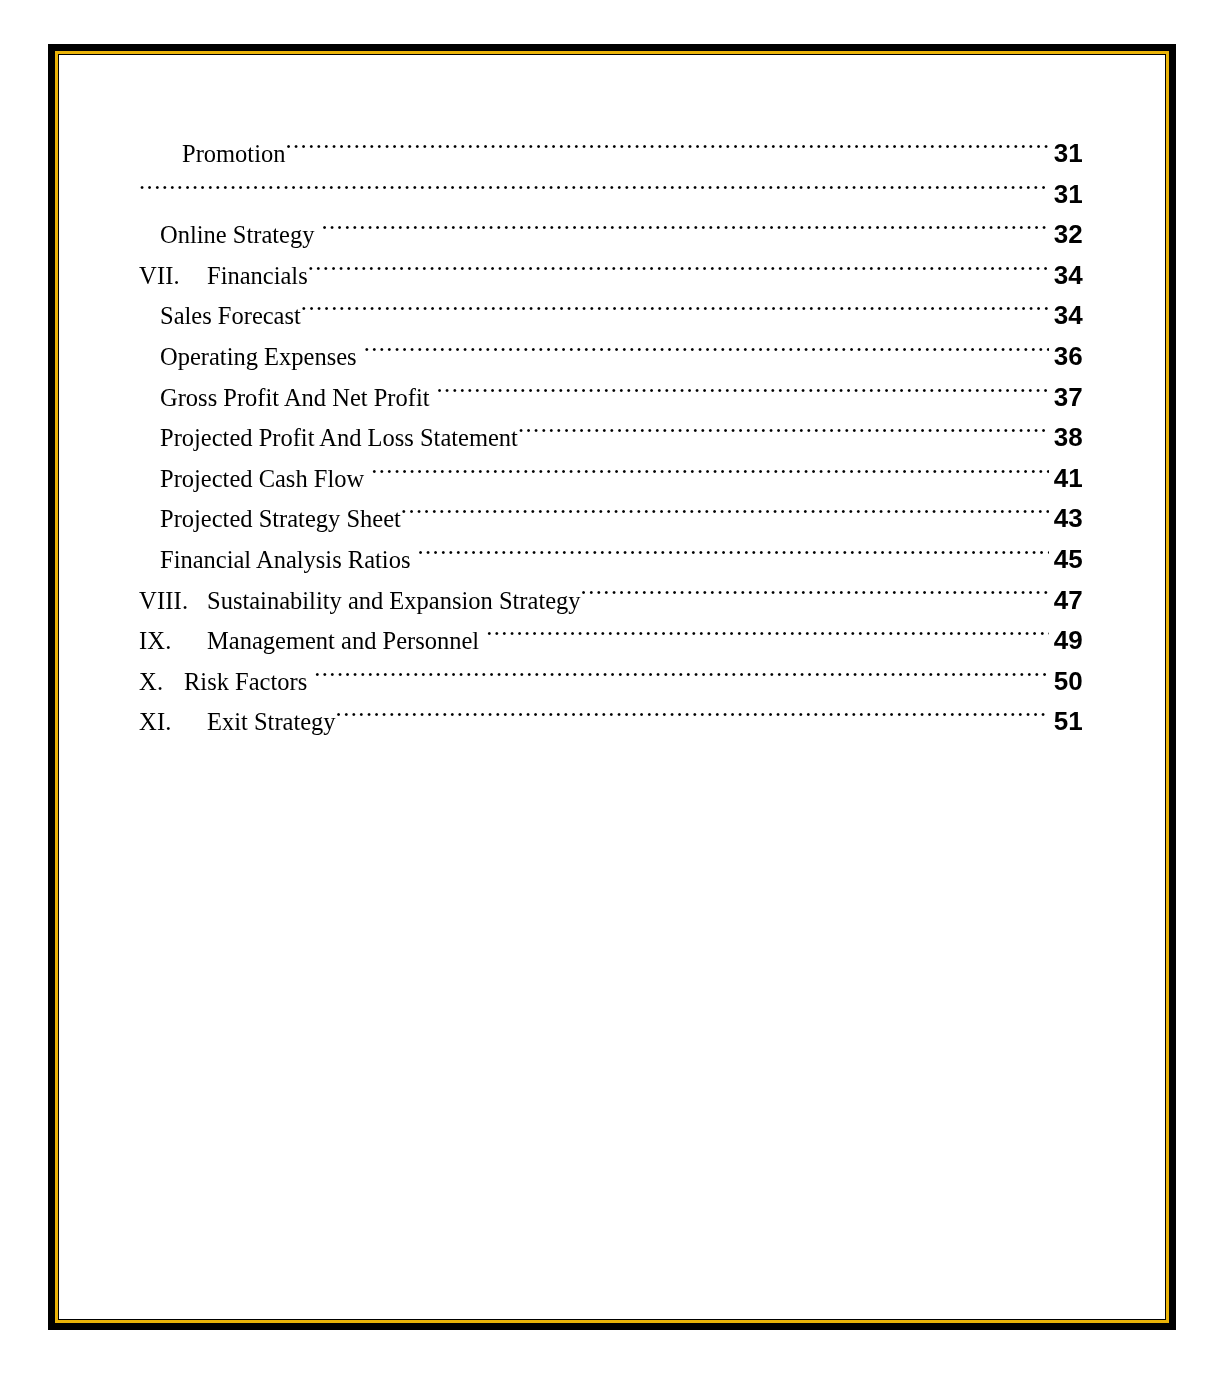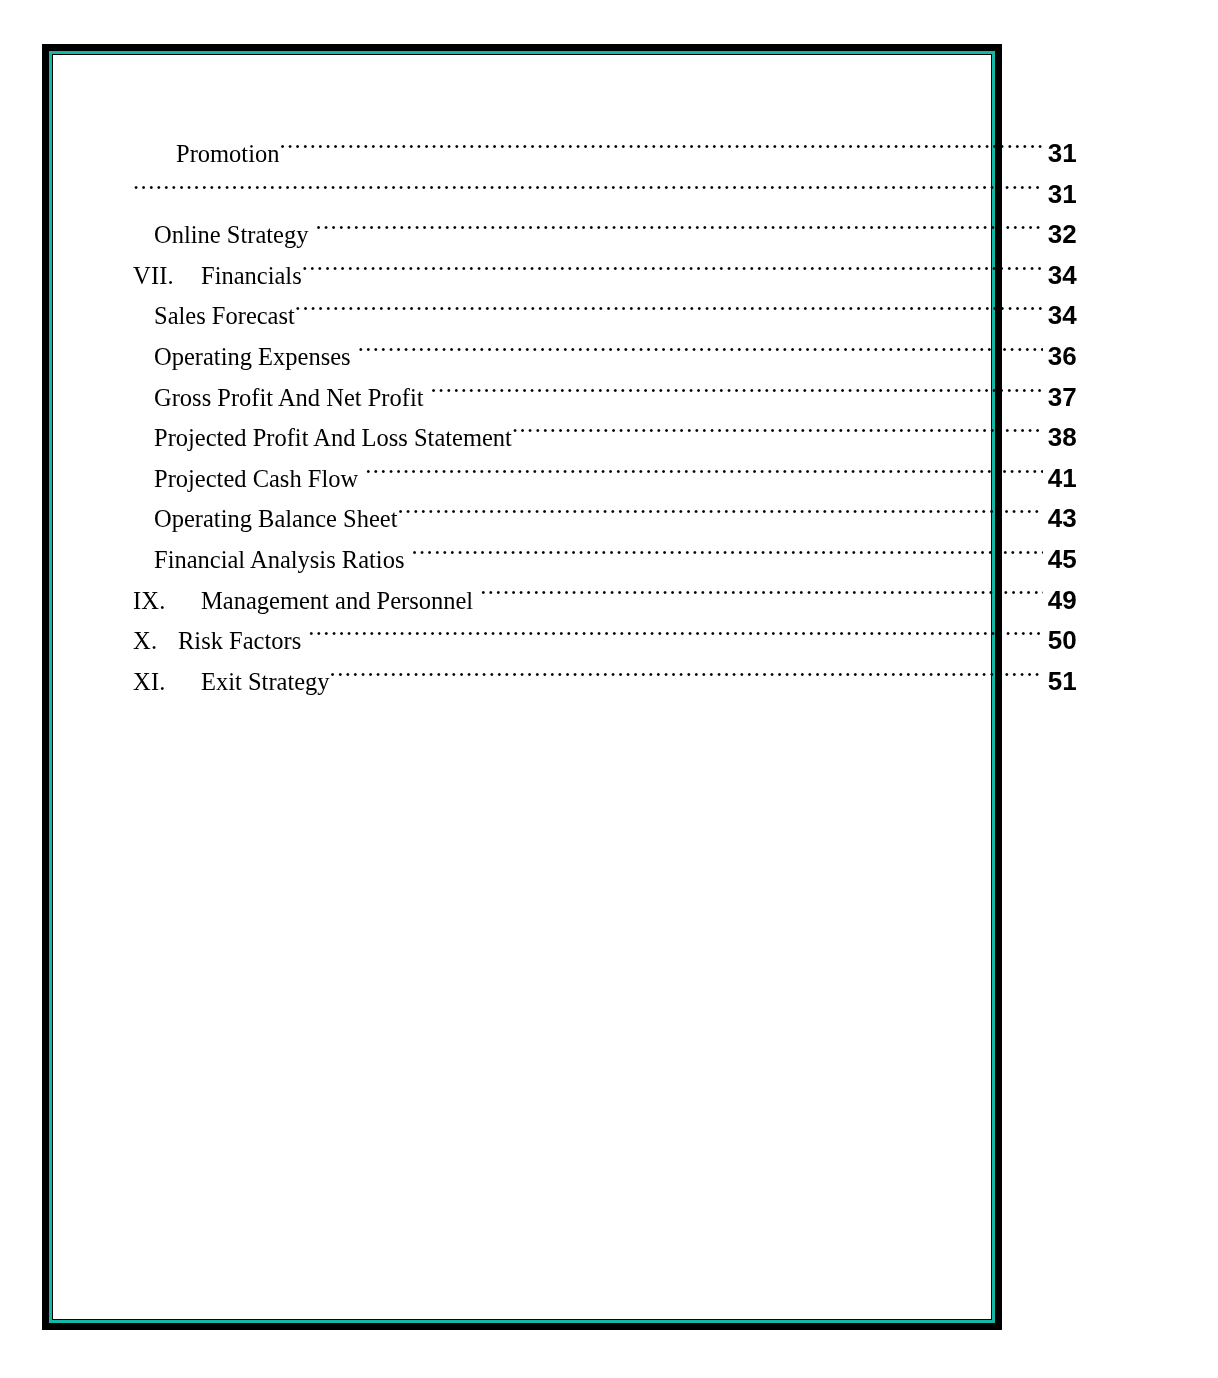--- a/index.html
+++ b/index.html
@@ -12,27 +12,27 @@
     width: 1218px;
     height: 1378px;
     font-family: "Liberation Serif", "DejaVu Serif", serif;
     color: #000000;
     overflow: hidden;
   }
 
   
   .page-frame {
     position: absolute;
-    left: 42px;
+    left: 48px;
     top: 44px;
-    width: 960px;
+    width: 1128px;
     height: 1286px;
     box-sizing: border-box;
     border: 7px solid #000000;
-    background: #14b8a6;
+    background: #eab308;
   }
   .page-frame-inner {
     position: absolute;
     left: 3px;
     top: 3px;
     right: 3px;
     bottom: 3px;
     box-sizing: border-box;
     border: 1.5px solid #000000;
     background: #ffffff;
@@ -154,28 +154,34 @@
         <span class="title lvl2">Projected Profit And Loss Statement</span>
         <span class="leader"></span>
         <span class="pageno">38</span>
       </div>
       <div class="toc-entry">
         <span class="title lvl2">Projected Cash Flow</span>
         <span class="leader gap"></span>
         <span class="pageno">41</span>
       </div>
       <div class="toc-entry">
-        <span class="title lvl2">Operating Balance Sheet</span>
+        <span class="title lvl2">Projected Strategy Sheet</span>
         <span class="leader"></span>
         <span class="pageno">43</span>
       </div>
       <div class="toc-entry">
         <span class="title lvl2">Financial Analysis Ratios</span>
         <span class="leader gap"></span>
         <span class="pageno">45</span>
+      </div>
+      <div class="toc-entry">
+        <span class="num">VIII.</span>
+        <span class="title">Sustainability and Expansion Strategy</span>
+        <span class="leader"></span>
+        <span class="pageno">47</span>
       </div>
       <div class="toc-entry">
         <span class="num">IX.</span>
         <span class="title">Management and Personnel</span>
         <span class="leader gap"></span>
         <span class="pageno">49</span>
       </div>
       <div class="toc-entry">
         <span class="num narrow">X.</span>
         <span class="title">Risk Factors</span>

